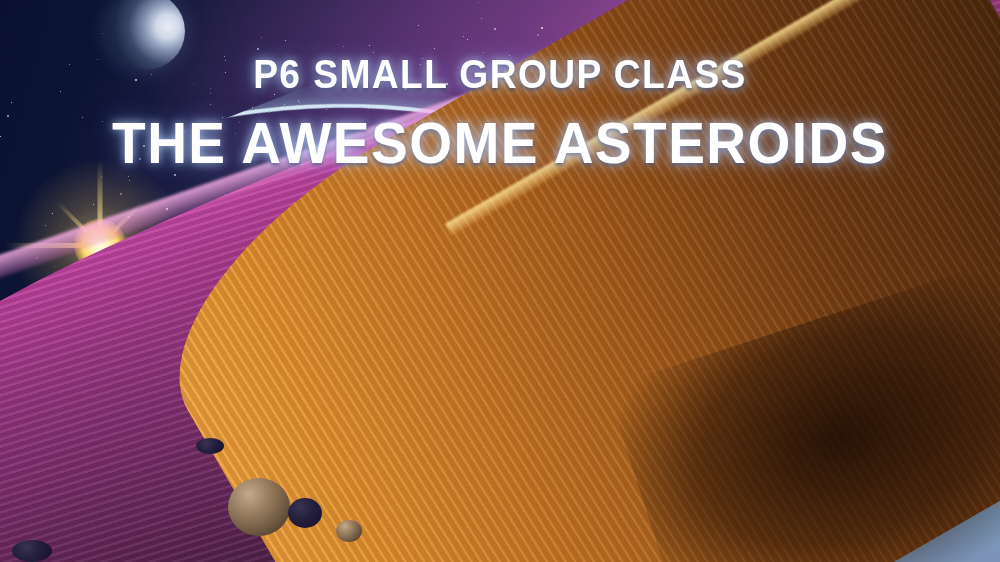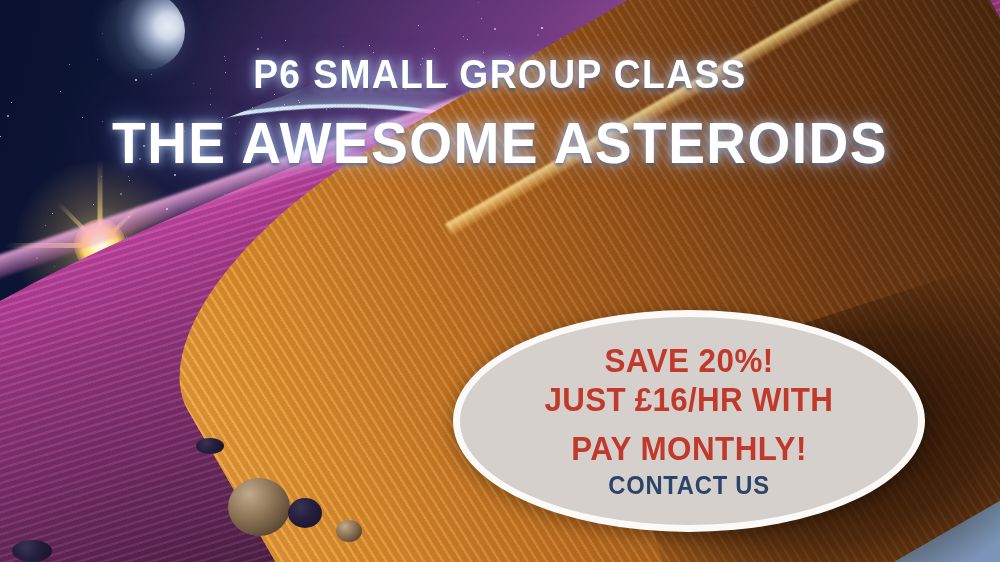--- a/index.html
+++ b/index.html
@@ -621,20 +621,14 @@
 
   <div class="rock rock-tan" style="left:228px; top:478px; width:62px; height:58px;"></div>
   <div class="rock rock-dark" style="left:288px; top:498px; width:34px; height:30px;"></div>
   <div class="rock rock-tan" style="left:336px; top:520px; width:26px; height:22px;"></div>
   <div class="rock rock-dark" style="left:196px; top:438px; width:28px; height:16px;"></div>
   <div class="rock rock-dark" style="left:12px;  top:540px; width:40px; height:22px;"></div>
 
   <div class="kicker">P6 SMALL GROUP CLASS</div>
   <div class="title">THE AWESOME ASTEROIDS</div>
 
-  <div class="badge">
-    <div class="badge-line bl-1">SAVE 20%!</div>
-    <div class="badge-line bl-2">JUST £16/HR WITH</div>
-    <div class="badge-line bl-3">PAY MONTHLY!</div>
-    <div class="badge-line bl-4">CONTACT US</div>
-  </div>
 
 </div>
 
 </body></html>

